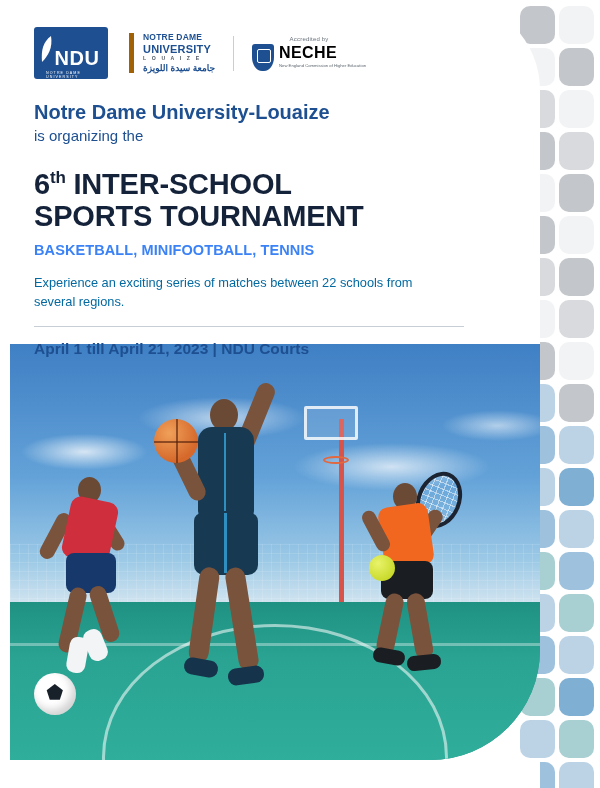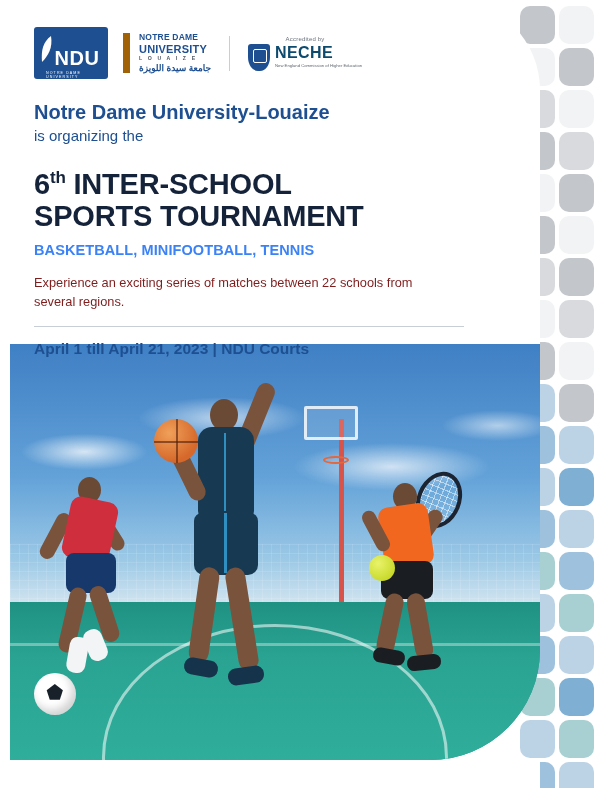--- a/index.html
+++ b/index.html
@@ -79,23 +79,23 @@
     letter-spacing: 1.1px;
     margin-top: 3px;
     margin-left: 12px;
   }
   .ndu-mark .swoosh {
     position: absolute;
     left: 6px; top: 9px;
     width: 14px; height: 26px;
   }
   .ndu-words {
-    margin-left: 15px;
+    margin-left: 21px;
     padding-left: 9px;
-    border-left: 7px solid #a16207;
+    border-left: 5px solid #a16207;
     color: #1d4f91;
     line-height: 1.12;
   }
   .ndu-words .l1 { font-size: 8.5px; font-weight: bold; letter-spacing: .2px; }
   .ndu-words .l2 { font-size: 11px;  font-weight: bold; letter-spacing: .2px; }
   .ndu-words .l4 { font-size: 5.2px; font-weight: bold; letter-spacing: 2.1px; color:#4e5964; margin-top:1px;}
   .ndu-words .l5 { font-size: 9px;  font-weight: bold; color:#1d4f91; margin-top:1px; direction: rtl;}
 
   .accredit {
     margin-left: 18px;
@@ -113,21 +113,21 @@
     border-radius: 3px 3px 10px 10px / 3px 3px 14px 14px;
     position: relative;
   }
   .acc-shield:after {
     content:"";
     position:absolute; left:5px; top:5px;
     width:12px; height:12px;
     border:1.5px solid #ffffff; border-radius:2px;
   }
   .acc-text .neche {
-    font-size: 16px; font-weight: bold; color: #0c4a6e; line-height: 1; letter-spacing:.4px;
+    font-size: 16px; font-weight: bold; color: #000000; line-height: 1; letter-spacing:.4px;
   }
   .acc-text .neche-sub {
     font-size: 4.2px; color: #5d666f; line-height: 1.35; margin-top: 2px;
   }
 
   
   .headline {
     position: absolute;
     left: 34px; top: 100px;
     width: 450px;
@@ -150,21 +150,21 @@
   .title sup { font-size: 17px; vertical-align: super; line-height:0; }
   .sports {
     margin-top: 10px;
     color: #3b82f6;
     font-size: 14.5px;
     font-weight: bold;
     letter-spacing: .1px;
   }
   .desc {
     margin-top: 16px;
-    color: #7f1d1d;
+    color: #0369a1;
     font-size: 12.8px;
     line-height: 1.45;
     max-width: 420px;
   }
   .rule {
     margin-top: 14px;
     width: 430px; height: 1px;
     background: #c8ced5;
   }
   .dates {

